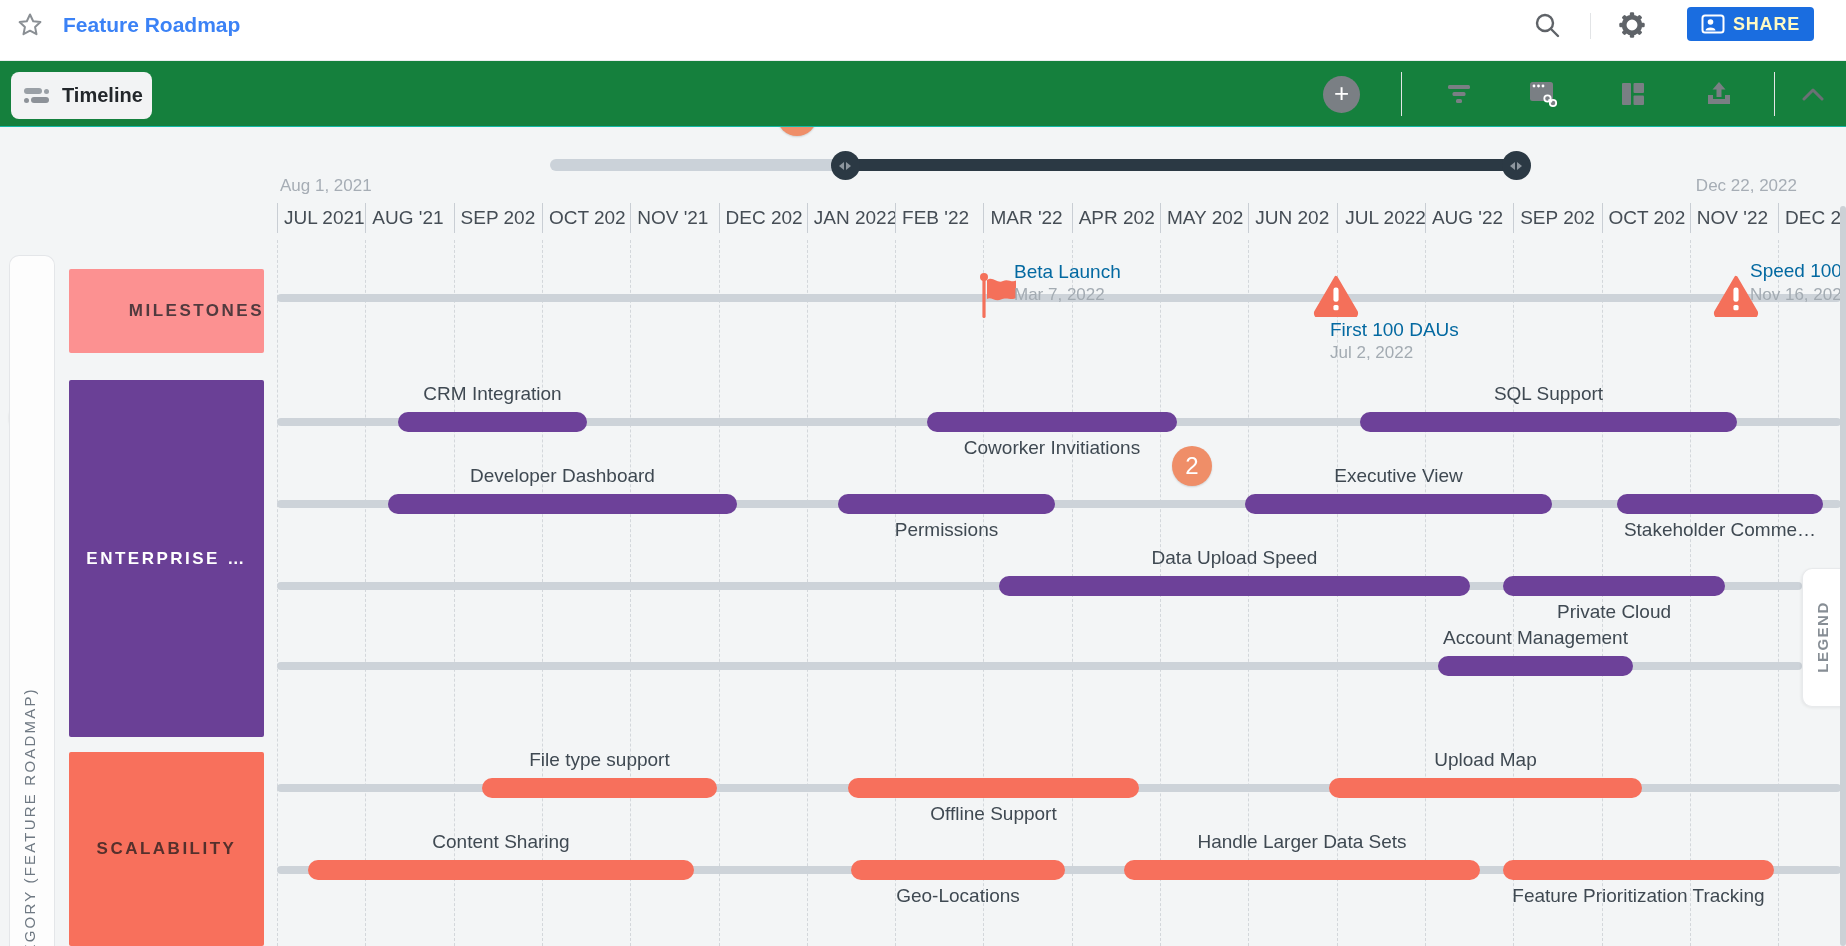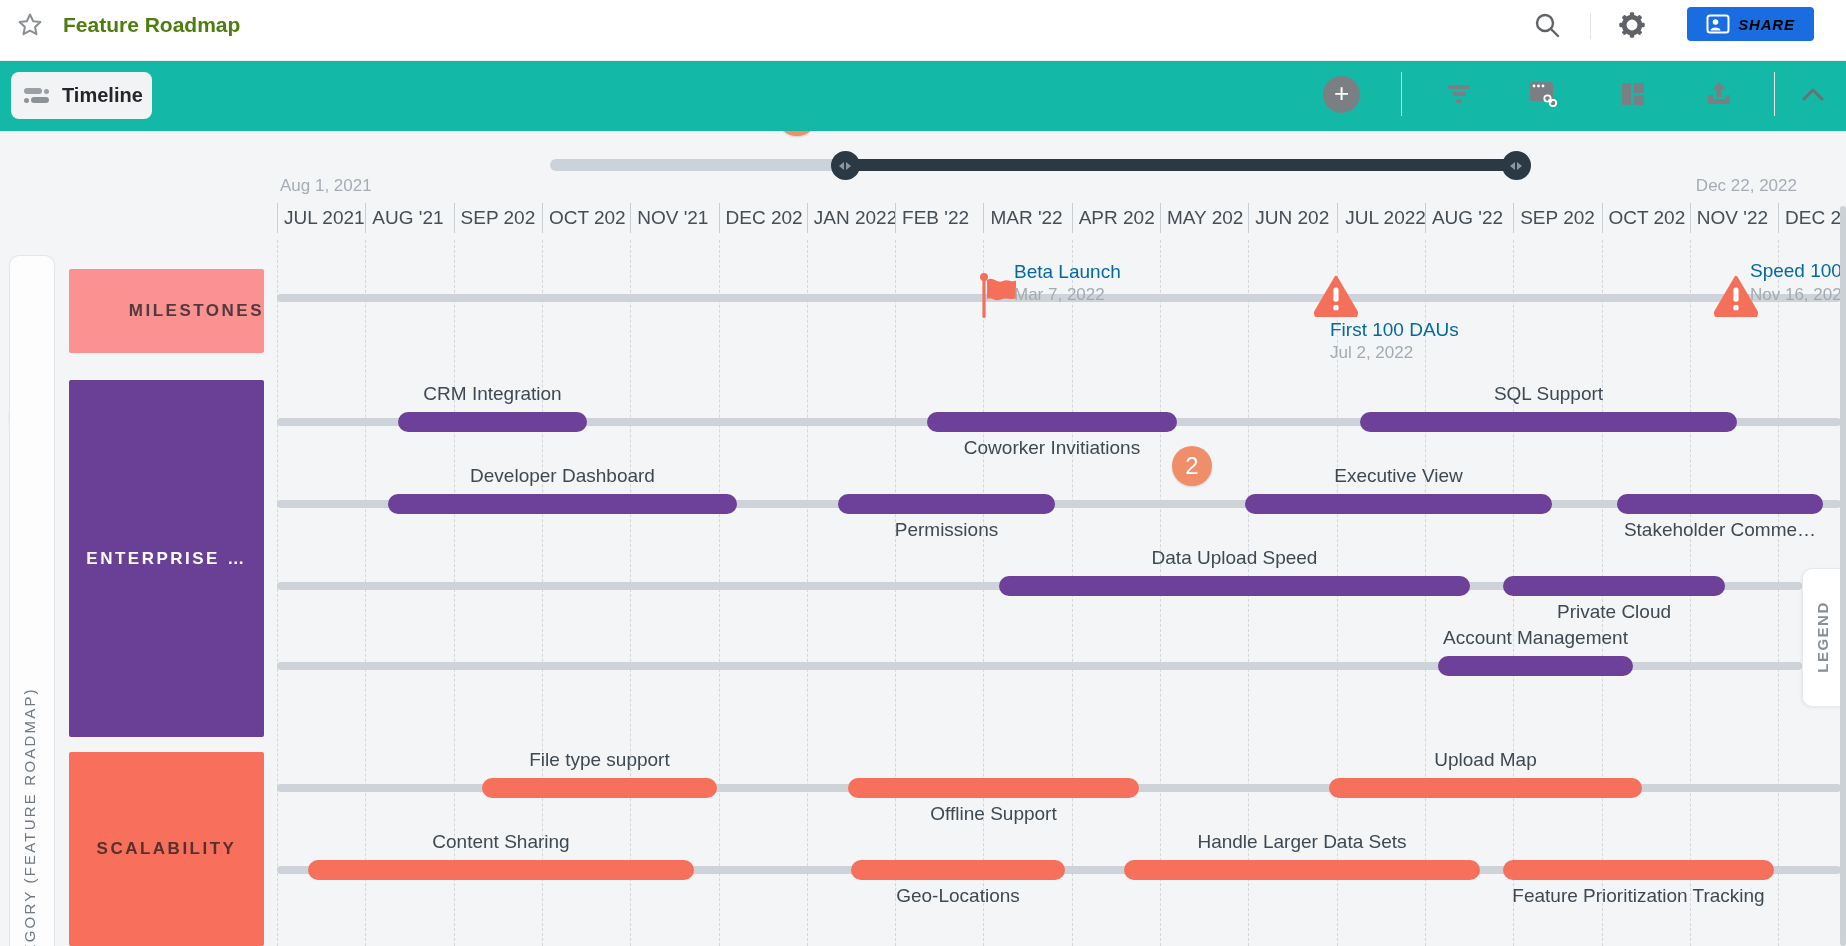--- a/index.html
+++ b/index.html
@@ -1,30 +1,30 @@
 <!DOCTYPE html>
 <html><head>
 <meta charset="utf-8">
 <style>
   html,body{margin:0;padding:0;background:#ffffff;}
   #stage{position:relative;width:1846px;height:946px;overflow:hidden;background:#ffffff;
          font-family:"Liberation Sans",sans-serif;-webkit-font-smoothing:antialiased;}
   .abs{position:absolute;}
   
   #header{left:0;top:0;width:1846px;height:60px;background:#ffffff;border-bottom:1px solid #ebedef;}
-  #page-title{left:63px;top:13px;font-size:21px;font-weight:bold;color:#4d7c0f;}
+  #page-title{left:63px;top:13px;font-size:21px;font-weight:bold;color:#3b82f6;}
   #star{left:17px;top:12px;width:26px;height:26px;cursor:pointer;}
   #search-btn{left:1533px;top:11px;width:28px;height:28px;cursor:pointer;}
   #hdr-divider{left:1590px;top:13px;width:1px;height:26px;background:#e2e4e6;}
   #gear-btn{left:1618px;top:11px;width:28px;height:28px;cursor:pointer;}
   #share-btn{left:1687px;top:7px;width:127px;height:34px;background:#1a6de0;border-radius:4px;
      display:flex;align-items:center;justify-content:center;gap:8px;cursor:pointer;}
-  #share-btn span{color:#000000;font-size:15px;font-weight:bold;letter-spacing:.8px;font-style:italic;}
-  
-  #toolbar{left:0;top:61px;width:1846px;height:65px;background:#14b8a6;border-bottom:5px solid #14b8a6;}
+  #share-btn span{color:#fef9c3;font-size:18px;font-weight:bold;letter-spacing:.8px;}
+  
+  #toolbar{left:0;top:61px;width:1846px;height:65px;background:#15803d;border-bottom:1px solid #14b8a6;}
   #view-tab{left:11px;top:11px;width:141px;height:47px;background:#f2f3f4;border-radius:8px;
      display:flex;align-items:center;padding-left:0;cursor:pointer;}
   #view-tab .glyph{margin-left:13px;width:26px;height:18px;position:relative;}
   #view-tab .glyph i{position:absolute;border-radius:3px;background:#9aa0a6;}
   #view-tab b{margin-left:12px;font-size:20px;color:#23272b;}
   .tb-icon{top:74px;width:40px;height:40px;cursor:pointer;display:flex;align-items:center;justify-content:center;}
   .tb-divider{top:72px;width:1px;height:44px;background:#e3e5e7;}
   #plus-btn{left:1323px;top:76px;width:37px;height:37px;border-radius:50%;background:#7a7f84;color:#fff;
      font-size:26px;line-height:34px;text-align:center;cursor:pointer;font-weight:400;}
   

